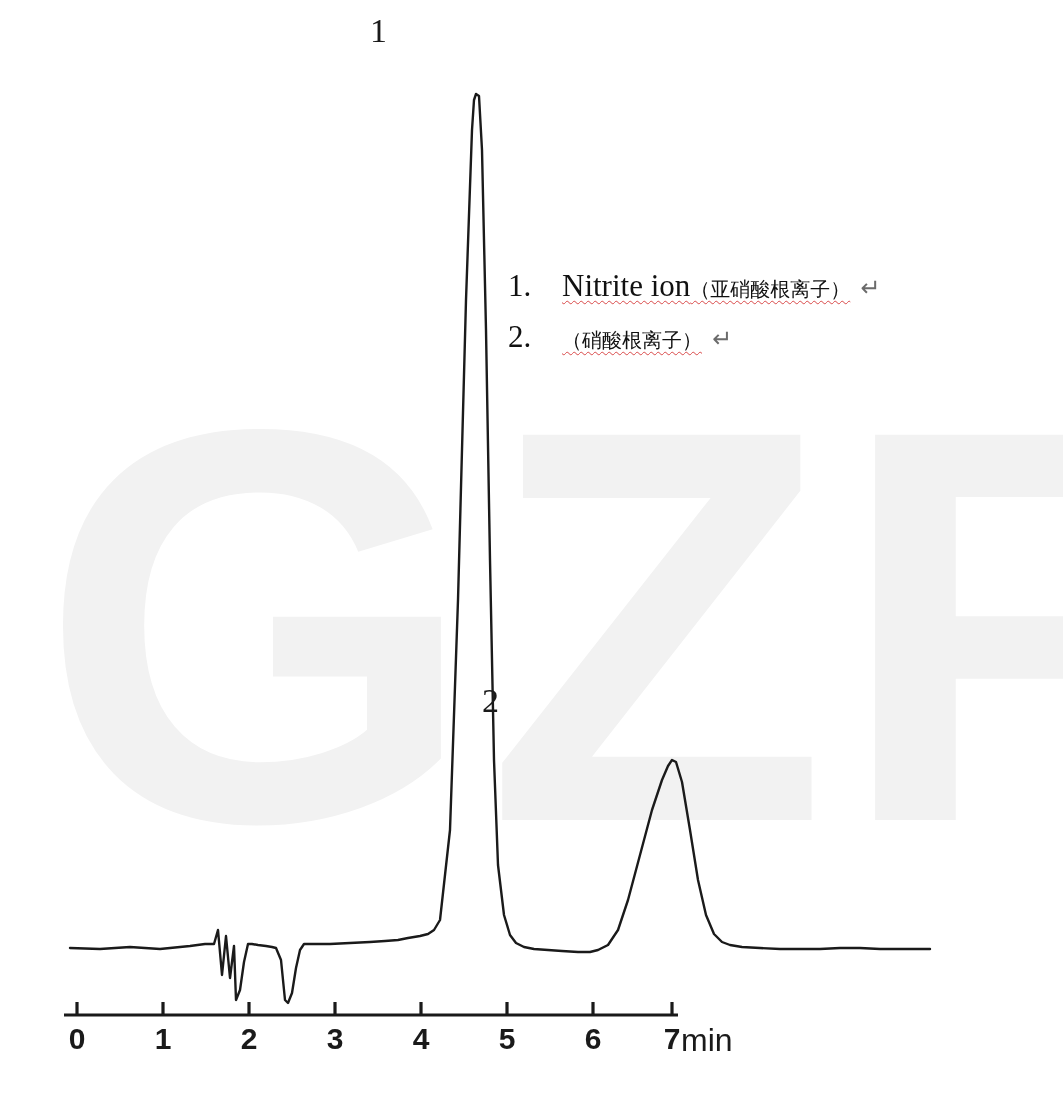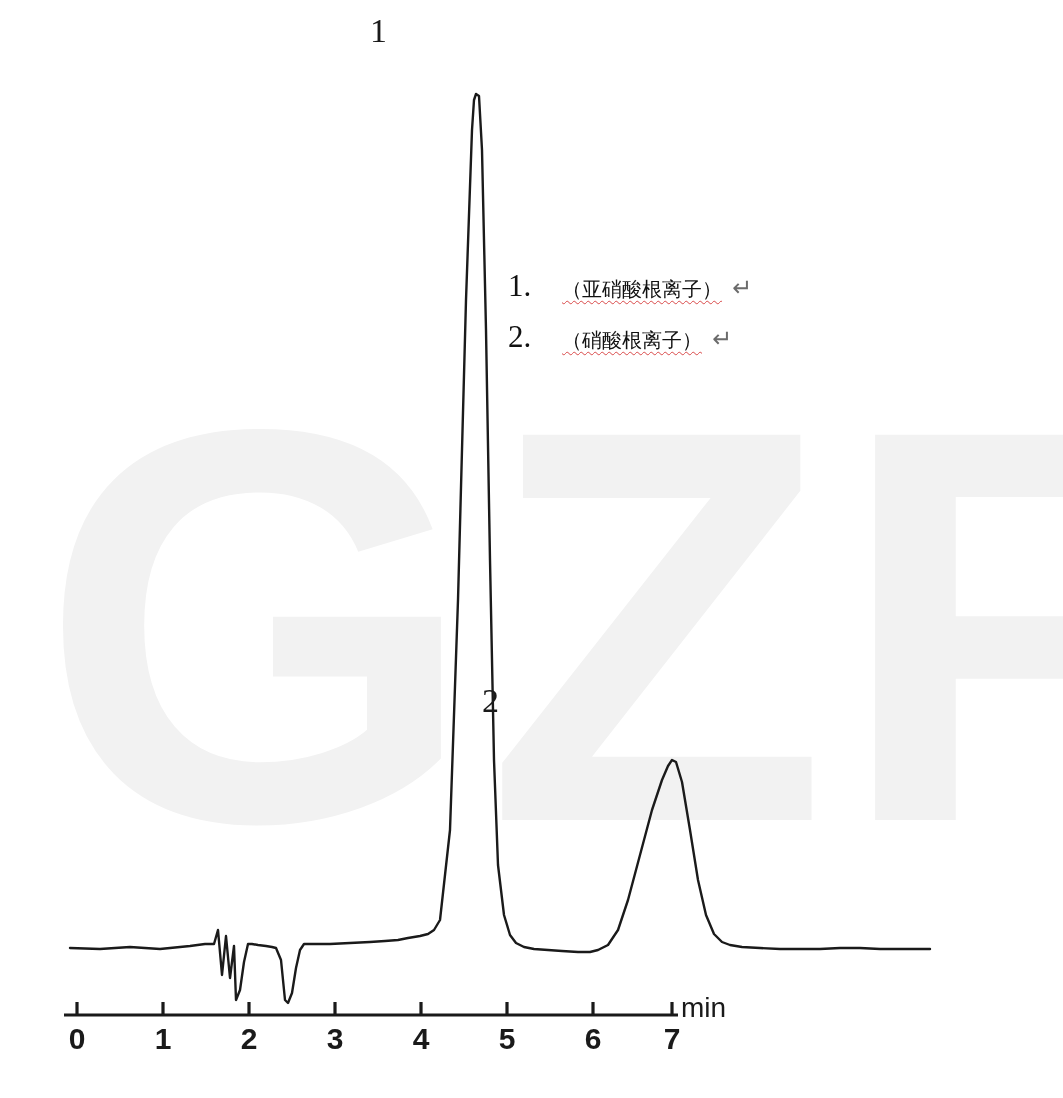--- a/index.html
+++ b/index.html
@@ -60,23 +60,23 @@
     font-weight: 700;
     font-size: 30px;
     color: #1a1a1a;
     z-index: 3;
     text-align: center;
     width: 30px;
   }
   #axis-unit {
     position: absolute;
     left: 681px;
-    top: 992px;
+    top: 1022px;
     font-family: "Liberation Sans", sans-serif;
-    font-size: 28px;
+    font-size: 32px;
     color: #1a1a1a;
     z-index: 3;
   }
 
   
   #legend {
     position: absolute;
     left: 508px;
     top: 262px;
     z-index: 4;
@@ -169,20 +169,21 @@
 <div class="tick-label" style="left:320px; top:1022px;">3</div>
 <div class="tick-label" style="left:406px; top:1022px;">4</div>
 <div class="tick-label" style="left:492px; top:1022px;">5</div>
 <div class="tick-label" style="left:578px; top:1022px;">6</div>
 <div class="tick-label" style="left:657px; top:1022px;">7</div>
 <div id="axis-unit">min</div>
 
 <div id="legend">
   <div class="legend-item">
     <span class="legend-num">1.</span>
+    <span class="legend-text-en">Nitrite ion</span>
     <span class="legend-text-cn">（亚硝酸根离子）</span>
     <span class="pilcrow">↵</span>
   </div>
   <div class="legend-item">
     <span class="legend-num">2.</span>
     <span class="legend-text-cn">（硝酸根离子）</span>
     <span class="pilcrow">↵</span>
   </div>
 </div>
 

